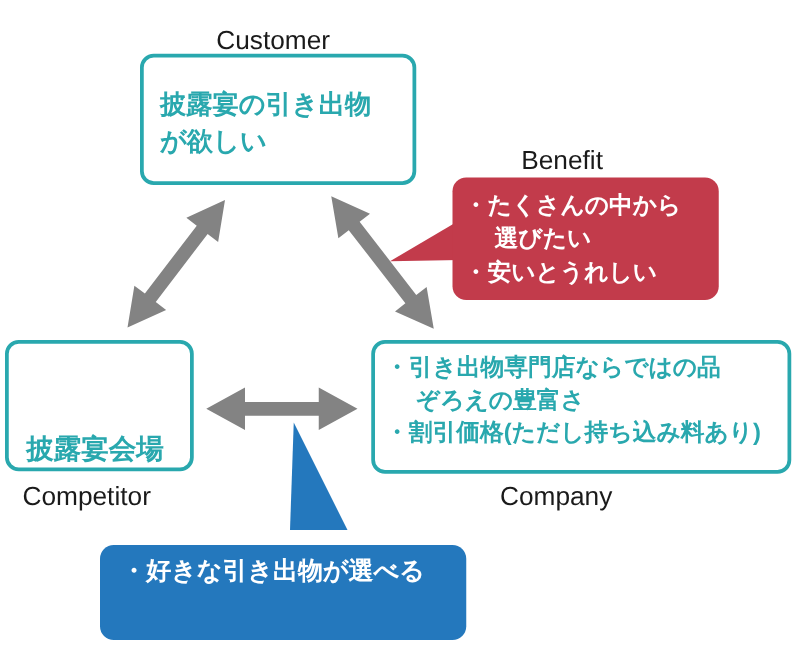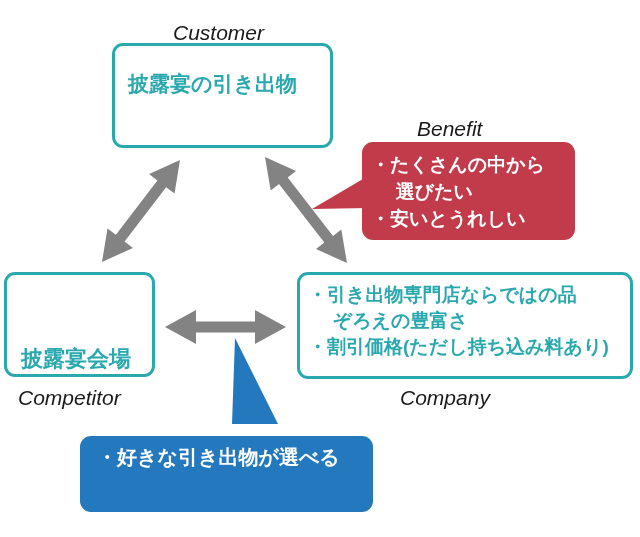--- a/index.html
+++ b/index.html
@@ -30,21 +30,20 @@
   .arrow { fill: var(--gray, #838383); }
   .tail-red { fill: var(--red, #c23b4b); }
   .tail-blue { fill: var(--blue, #2478bd); }
 
   .en-label {
     position: absolute;
     color: #1a1a1a;
     font-size: 21px;
     line-height: 1.1;
     white-space: nowrap;
-    font-style: italic;
   }
 
   .box {
     position: absolute;
     box-sizing: border-box;
     border-radius: 11px;
     font-weight: bold;
     white-space: nowrap;
   }
   .teal-box {
@@ -105,20 +104,21 @@
     <polygon class="arrow" points="265,157 270.7,190.5 279,184.1 324.3,242.6 316,249.1 347,263 341.3,229.5 333,235.9 287.7,177.4 296,170.9"></polygon>
     <polygon class="arrow" points="165,327 196,344 196,332.5 255,332.5 255,344 286,327 255,310 255,321.5 196,321.5 196,310"></polygon>
     <polygon class="tail-red" points="312,209 368,176 368,208"></polygon>
     <polygon class="tail-blue" points="235,338 232,424 278,424"></polygon>
   </svg>
 
   <div class="en-label" id="customer-label">Customer</div>
 
   <div class="box teal-box" id="customer-box">
     <div class="line">披露宴の引き出物</div>
+    <div class="line">が欲しい</div>
   </div>
 
   <div class="en-label" id="benefit-label">Benefit</div>
 
   <div class="box fill-box red-box" id="benefit-box">
     <div class="line">・たくさんの中から</div>
     <div class="line cont">選びたい</div>
     <div class="line">・安いとうれしい</div>
   </div>
 

